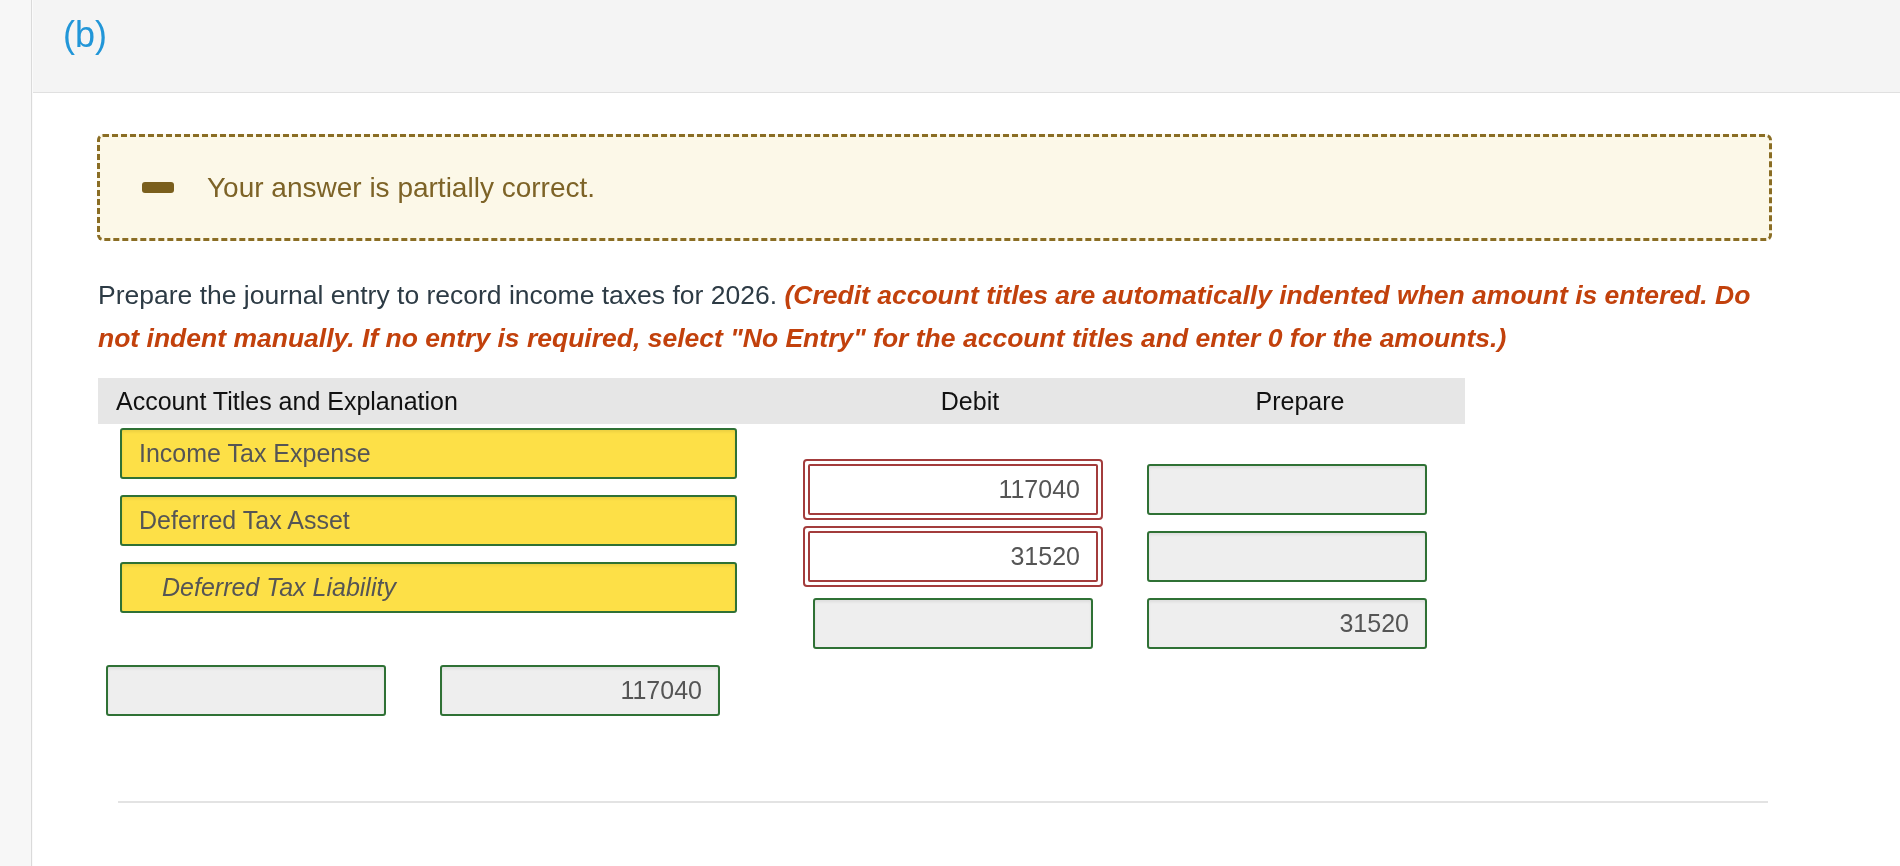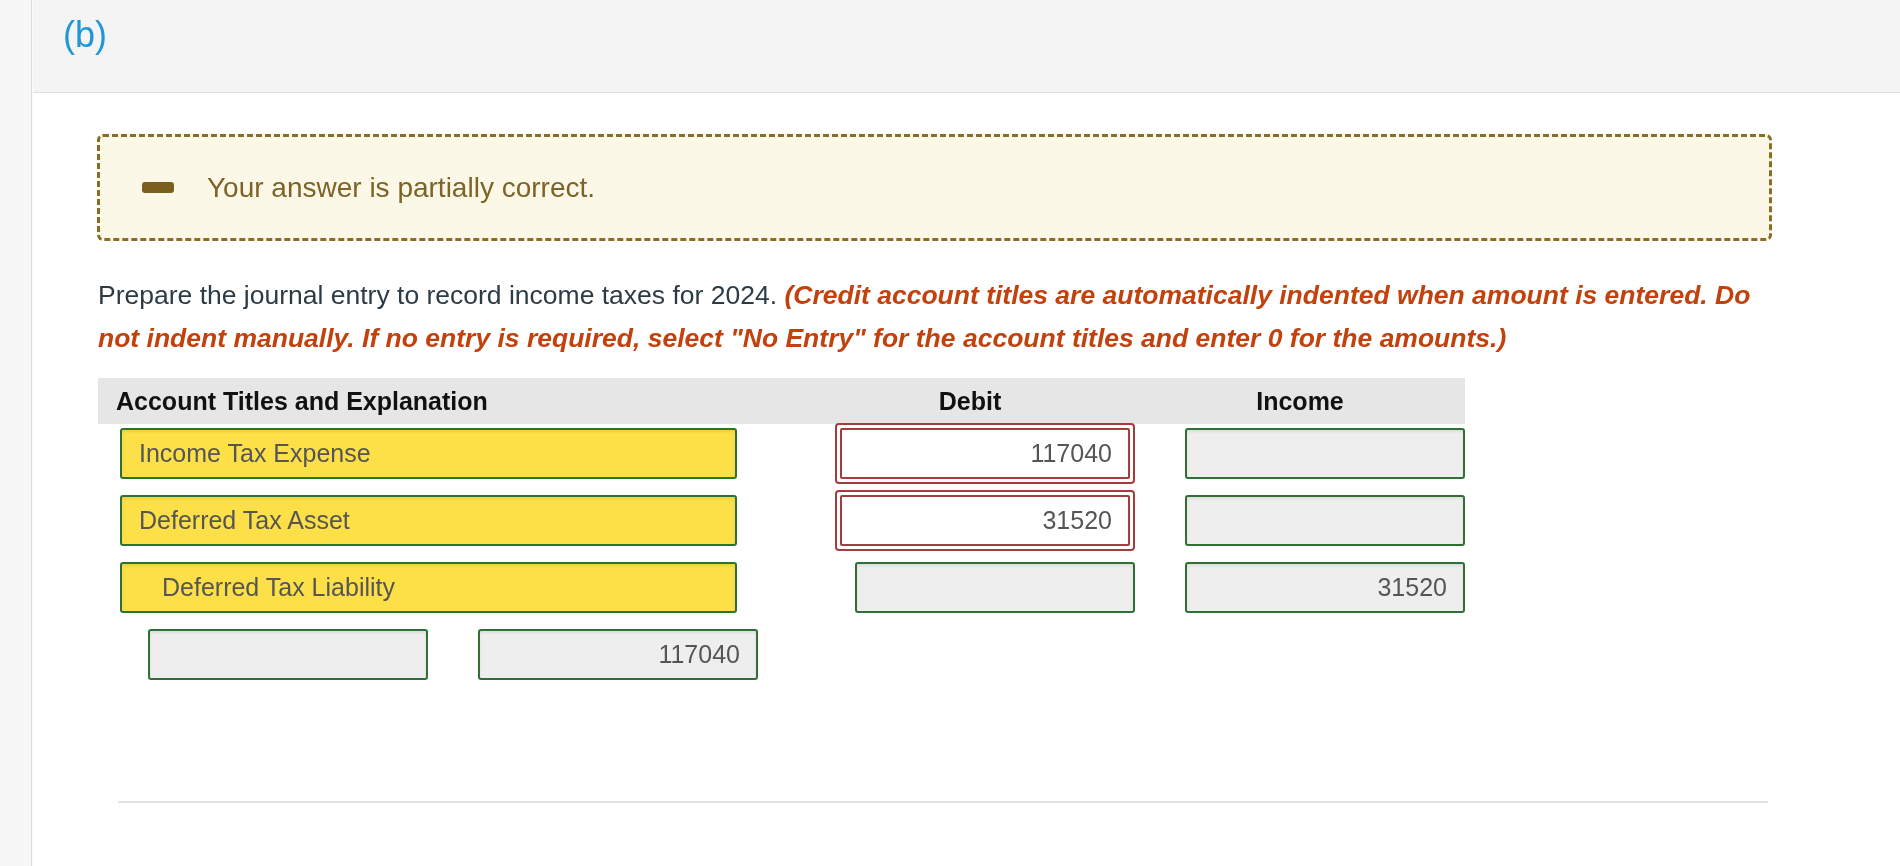--- a/index.html
+++ b/index.html
@@ -126,21 +126,21 @@
     top: 284px;
     width: 1367px;
   }
   .jrow-head {
     display: flex;
     height: 46px;
     background: #e6e6e6;
     align-items: center;
   }
   .th {
-    font-weight: bold;
+    font-weight: normal;
     font-size: 25px;
     color: #111111;
     font-family: "Liberation Sans", sans-serif;
   }
   .th-account {
     width: 707px;
     padding-left: 18px;
     text-align: left;
   }
   .th-debit {
@@ -173,28 +173,30 @@
     display: flex;
     align-items: center;
     padding-left: 17px;
     font-size: 25px;
     color: #555555;
     font-family: "Liberation Sans", sans-serif;
     box-shadow: inset 0 2px 3px rgba(0,0,0,0.07);
   }
   .acct-field.indent {
     padding-left: 40px;
+    font-style: italic;
   }
 
   
   .cell-amount {
     width: 330px;
     padding-top: 4px;
     display: flex;
-    justify-content: flex-end;
+    justify-content: flex-start;
+    margin-top: 36px;
   }
   .cell-amount.debit-wrap { padding-left: 8px; }
   .cell-amount.credit-wrap { padding-left: 12px; }
 
   .amt-field {
     width: 280px;
     height: 51px;
     background: #eeeeee;
     border: 2px solid #2f7135;
     border-radius: 3px;
@@ -255,30 +257,30 @@
     </div>
 
     <div class="body-region">
 
       <div class="alert">
         <div class="alert-icon"></div>
         <div class="alert-text">Your answer is partially correct.</div>
       </div>
 
       <div class="instructions">
-        <span>Prepare the journal entry to record income taxes for 2024.</span>
+        <span>Prepare the journal entry to record income taxes for 2026.</span>
         <span class="emph">(Credit account titles are automatically indented when amount is entered. Do not indent manually. If no entry is required, select "No Entry" for the account titles and enter 0 for the amounts.)</span>
       </div>
 
       <div class="journal">
 
         <div class="jrow-head">
           <div class="th th-account">Account Titles and Explanation</div>
           <div class="th th-debit">Debit</div>
-          <div class="th th-credit">Income</div>
+          <div class="th th-credit">Prepare</div>
         </div>
 
         <div class="jrow">
           <div class="cell-account">
             <div class="acct-field">Income Tax Expense</div>
           </div>
           <div class="cell-amount debit-wrap">
             <div class="amt-error-outer">
               <div class="amt-field">117040</div>
             </div>

